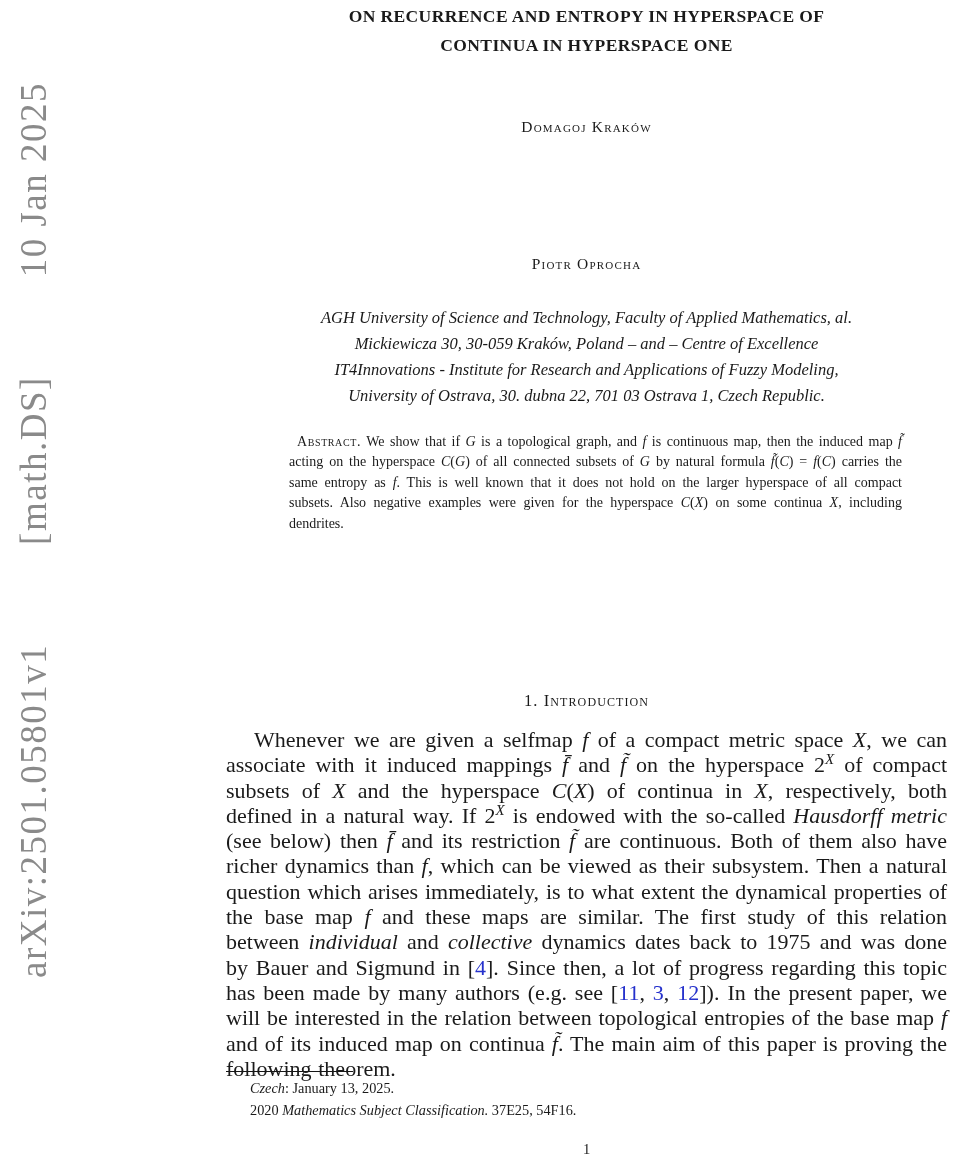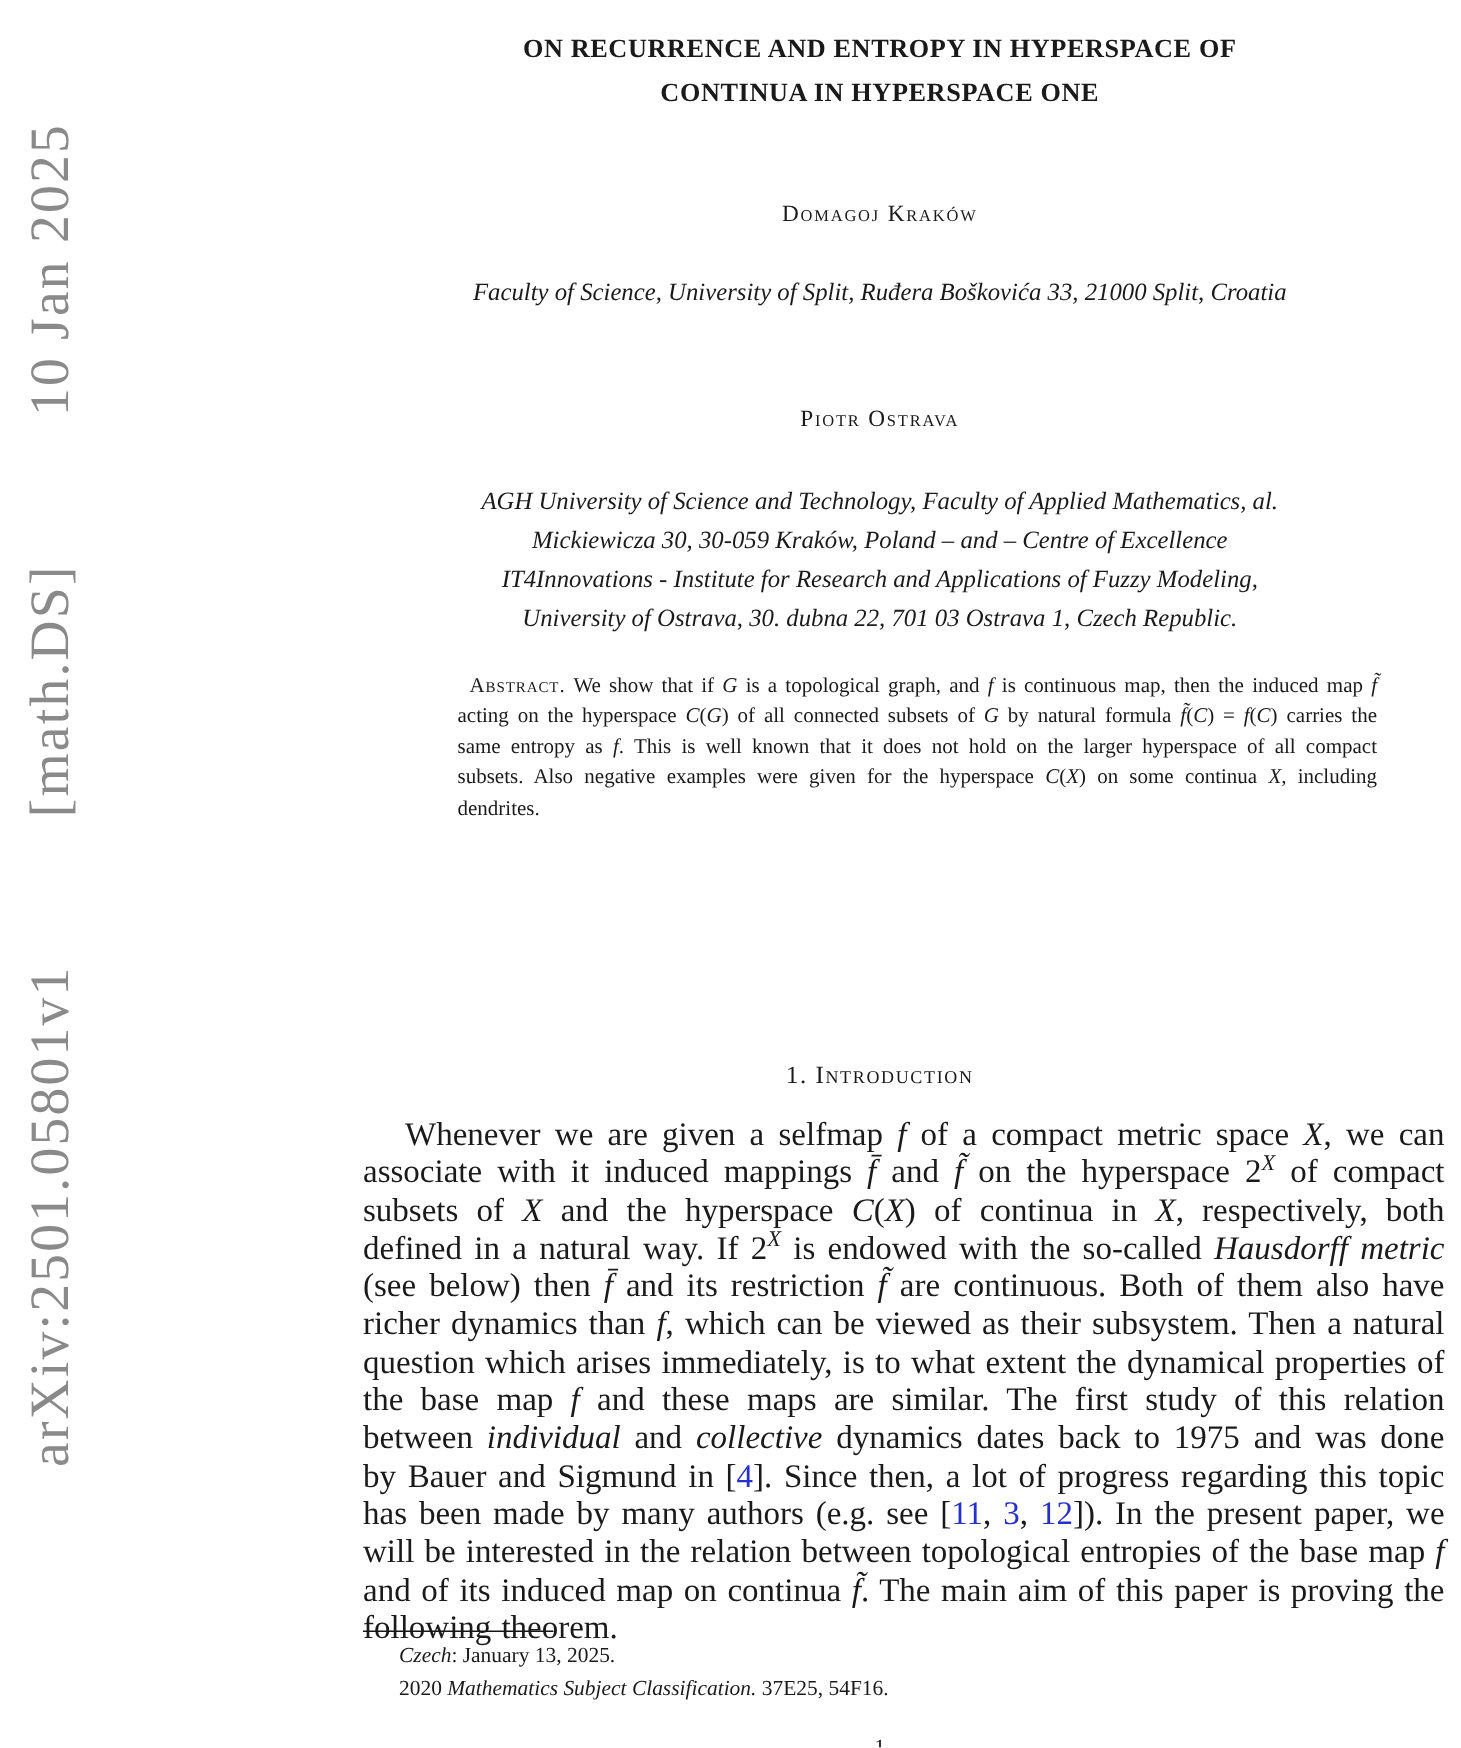--- a/index.html
+++ b/index.html
@@ -2,21 +2,21 @@
 <html style="--text: #1a1a1a; --cite: #2531cc; --watermark: #8a8a8a;"><head>
 <meta charset="utf-8">
 <style>
   html,body { margin:0; padding:0; background:#ffffff; }
   .page {
     position:relative; width:974px; height:1165px; background:#fff;
     font-family:"Liberation Serif","DejaVu Serif",serif;
     color:var(--text,#1a1a1a); overflow:hidden;
   }
   .col { position:absolute; left:226px; top:0; width:721px; height:100%; }
-  .col > * { position:absolute; margin:16px; }
+  .col > * { position:absolute; margin:0; }
 
   .title { top:2px; left:0; right:0; text-align:center; font-size:17.5px;
            font-weight:bold; line-height:29px; letter-spacing:0.4px; }
 
   .author { left:0; right:0; text-align:center; font-size:15.5px;
             font-variant:small-caps; letter-spacing:1.2px; font-weight:400; }
   .author1 { top:118px; }
   .author2 { top:255px; }
 
   .affil { left:0; right:0; text-align:center; font-style:italic;
@@ -65,23 +65,22 @@
     <span>[math.DS]</span>
     <span>10 Jan 2025</span>
   </div>
 
   <div class="col">
 
     <h1 class="title"><span>ON RECURRENCE AND ENTROPY IN HYPERSPACE OF</span><br><span>CONTINUA IN HYPERSPACE ONE</span></h1>
 
     <div class="author author1">Domagoj Kraków</div>
 
-    <div class="affil affil1">Faculty of Science, University of Split, Ruđera Boškovića 33, 21000 Split, Croatia</div>
 
-    <div class="author author2">Piotr Ostrava</div>
+    <div class="author author2">Piotr Oprocha</div>
 
     <div class="affil affil2">AGH University of Science and Technology, Faculty of Applied Mathematics, al.
 Mickiewicza 30, 30-059 Kraków, Poland – and – Centre of Excellence
 IT4Innovations - Institute for Research and Applications of Fuzzy Modeling,
 University of Ostrava, 30. dubna 22, 701 03 Ostrava 1, Czech Republic.</div>
 
     <div class="abstract">
       <p class="abs-p1"><span class="abs-label">Abstract.</span>
         <span>We show that if <i>G</i> is a topological graph, and <i>f</i> is continuous map, then the induced map <i>f̃</i> acting on the hyperspace <i>C</i>(<i>G</i>) of all connected subsets of <i>G</i> by natural formula <i>f̃</i>(<i>C</i>) = <i>f</i>(<i>C</i>) carries the same entropy as <i>f</i>. This is well known that it does not hold on the larger hyperspace of all compact subsets. Also negative examples were given for the hyperspace <i>C</i>(<i>X</i>) on some continua <i>X</i>, including dendrites.</span></p>
     </div>

